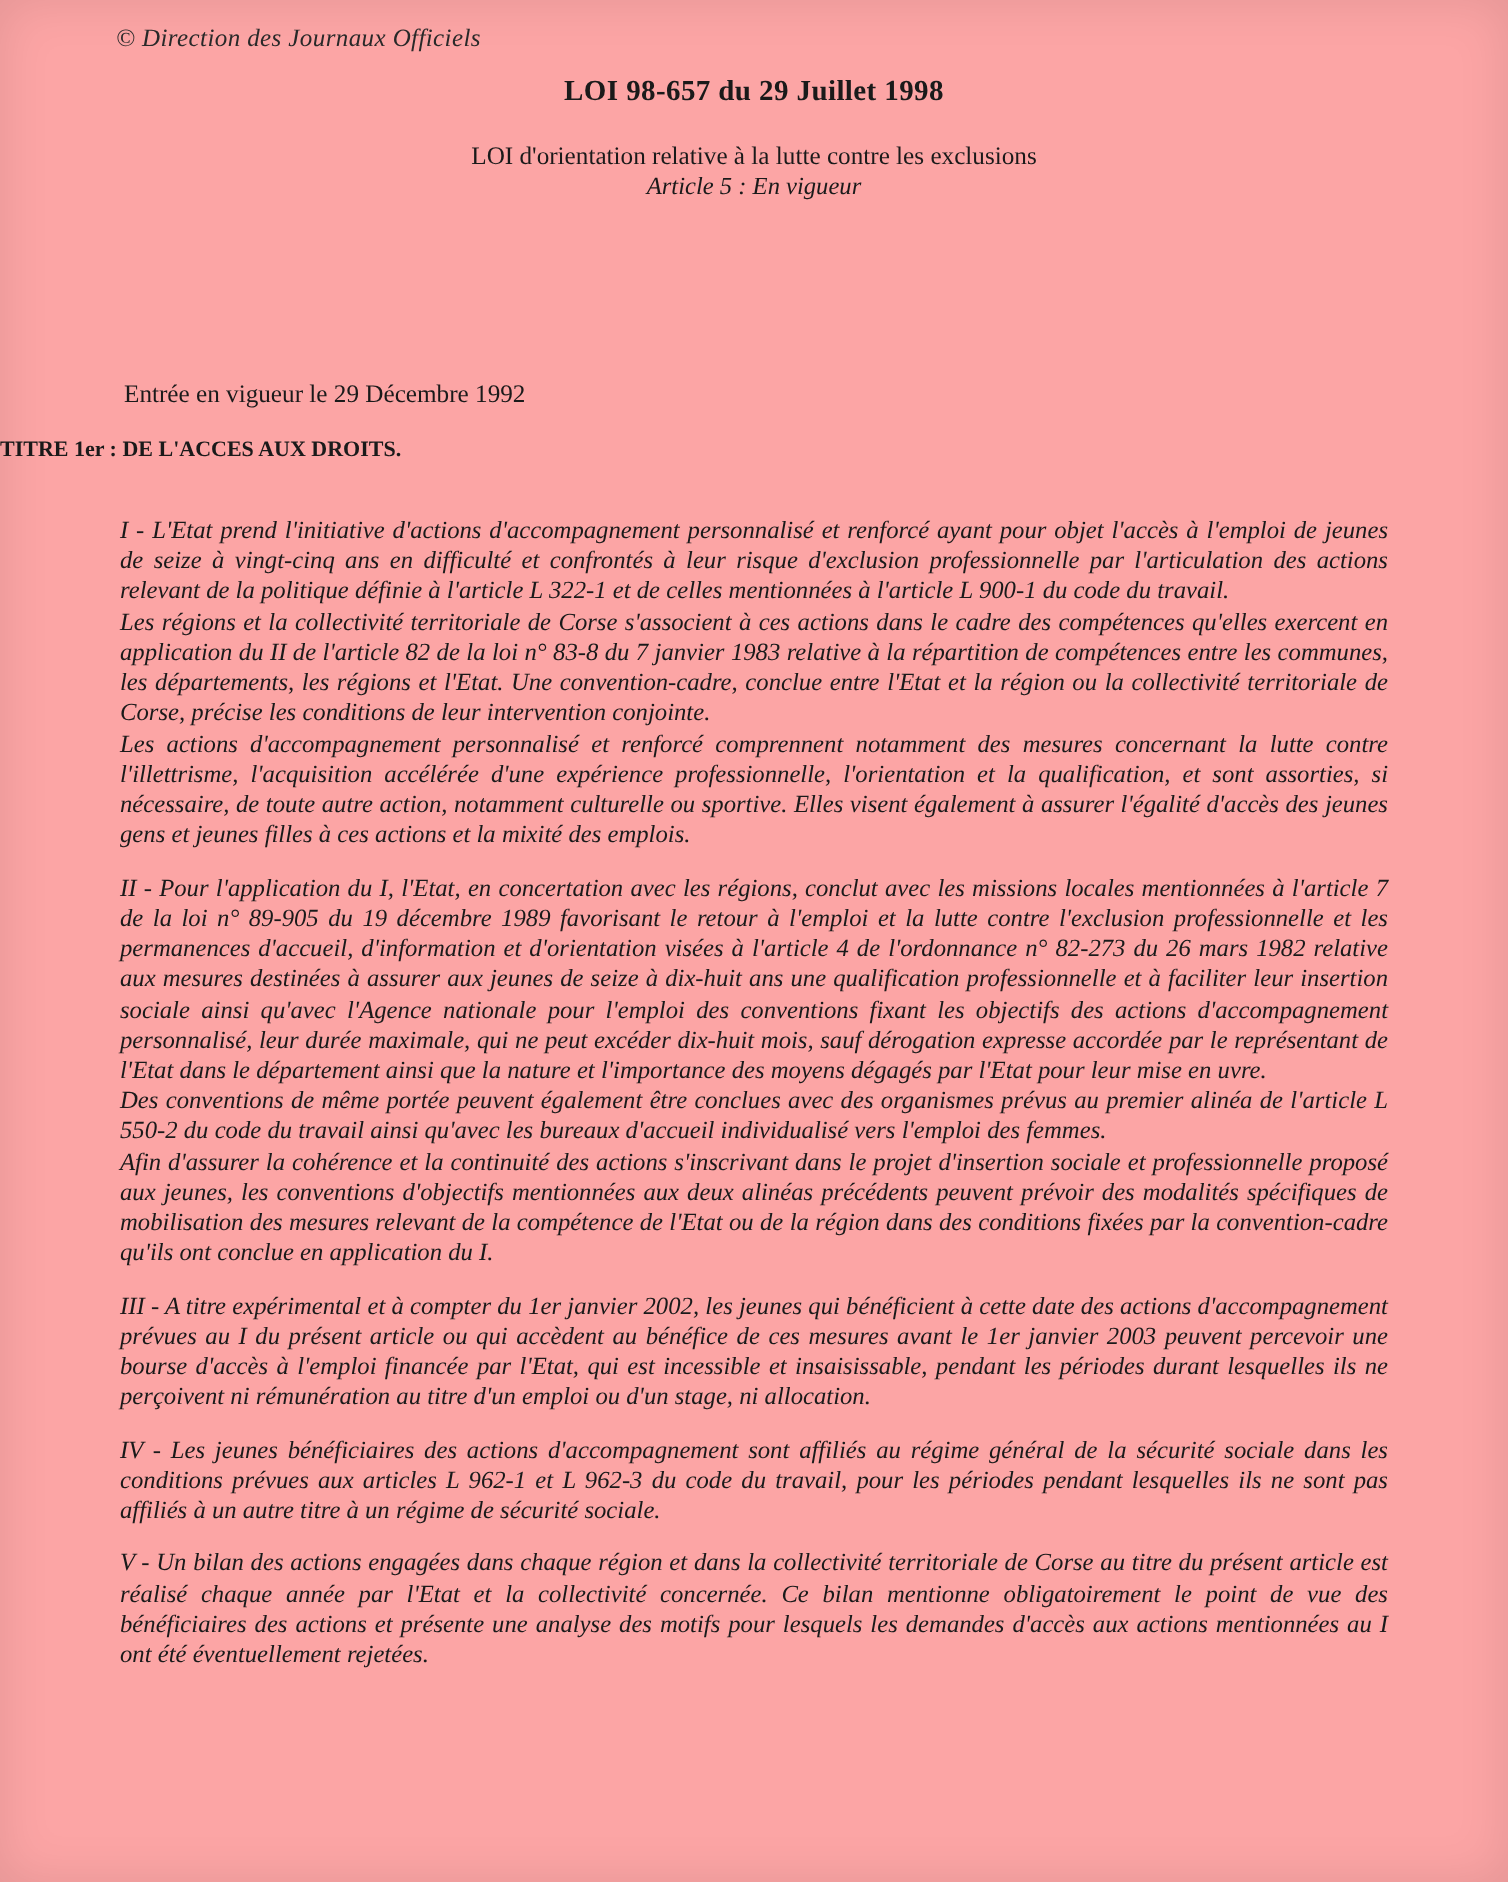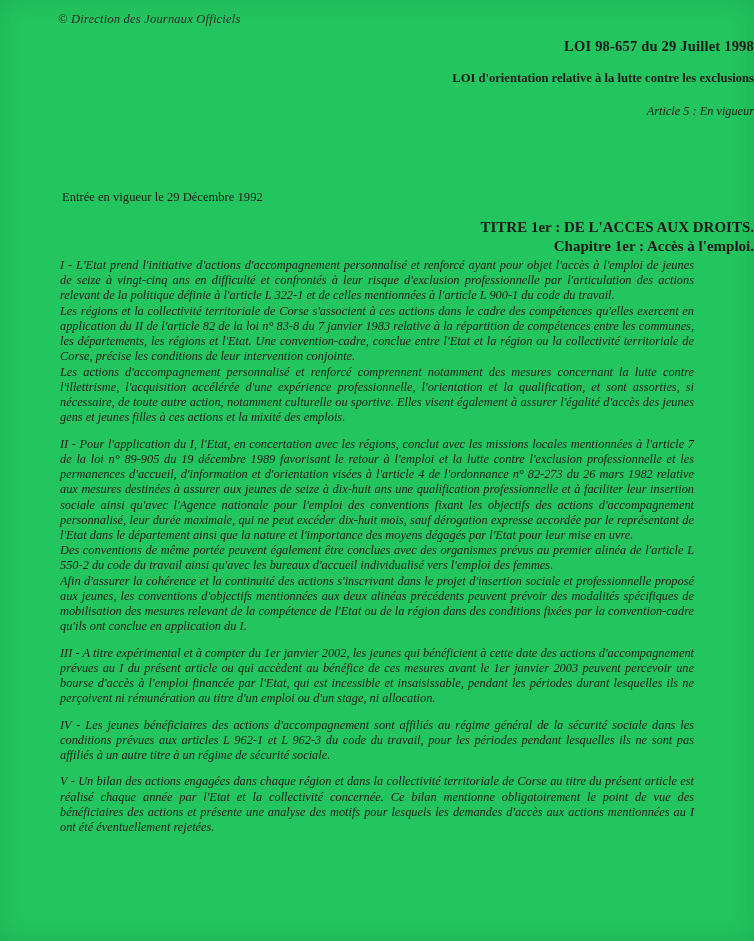--- a/index.html
+++ b/index.html
@@ -12,21 +12,21 @@
     height: 941px;
     font-family: "Liberation Serif", serif;
     color: #1a1a1a;
     position: relative;
     overflow: hidden;
   }
   .page {
     position: relative;
     width: 754px;
     height: 941px;
-    background: #22c55e;
+    background: #fca5a5;
     box-sizing: border-box;
   }
   
   .page::after {
     content: "";
     position: absolute;
     left: 0; top: 0; right: 0; bottom: 0;
     pointer-events: none;
     box-shadow: inset 0 0 26px rgba(0,0,0,0.10);
   }
@@ -37,55 +37,54 @@
     font-style: italic;
     font-size: 12.5px;
     color: #2a2a2a;
     letter-spacing: 0.2px;
   }
   .header-block {
     position: absolute;
     left: 0;
     top: 38px;
     width: 754px;
-    text-align: right;
+    text-align: center;
   }
   .law-title {
     font-weight: bold;
     font-size: 14.5px;
     letter-spacing: 0.2px;
     margin-bottom: 16px;
   }
   .law-subtitle {
-    font-weight: bold;
+    font-weight: normal;
     font-size: 12.6px;
-    margin-bottom: 18px;
   }
   .nor {
     font-size: 12.6px;
     margin-bottom: 18px;
   }
   .article-state {
     font-size: 12.3px;
     font-style: italic;
   }
   .entry-force {
     position: absolute;
     left: 62px;
     top: 190px;
     font-size: 12.6px;
   }
   .titles {
     position: absolute;
     left: 0;
     top: 218px;
     width: 754px;
-    text-align: right;
+    text-align: left;
     font-weight: bold;
-    font-size: 15px;
+    font-size: 11px;
     line-height: 1.28;
   }
   .body-text {
     position: absolute;
     left: 60px;
     top: 258px;
     width: 634px;
     font-size: 12.35px;
     line-height: 1.235;
     text-align: justify;
@@ -108,21 +107,20 @@
   <div class="header-block">
     <div class="law-title">LOI 98-657 du 29 Juillet 1998</div>
     <div class="law-subtitle">LOI d'orientation relative à la lutte contre les exclusions</div>
     <div class="article-state">Article 5 : En vigueur</div>
   </div>
 
   <div class="entry-force">Entrée en vigueur le 29 Décembre 1992</div>
 
   <div class="titles">
     <div>TITRE 1er : DE L'ACCES AUX DROITS.</div>
-    <div>Chapitre 1er : Accès à l'emploi.</div>
   </div>
 
   <div class="body-text">
     <p>I - L'Etat prend l'initiative d'actions d'accompagnement personnalisé et renforcé ayant pour objet l'accès à l'emploi de jeunes de seize à vingt-cinq ans en difficulté et confrontés à leur risque d'exclusion professionnelle par l'articulation des actions relevant de la politique définie à l'article L 322-1 et de celles mentionnées à l'article L 900-1 du code du travail.</p>
     <p>Les régions et la collectivité territoriale de Corse s'associent à ces actions dans le cadre des compétences qu'elles exercent en application du II de l'article 82 de la loi n° 83-8 du 7 janvier 1983 relative à la répartition de compétences entre les communes, les départements, les régions et l'Etat. Une convention-cadre, conclue entre l'Etat et la région ou la collectivité territoriale de Corse, précise les conditions de leur intervention conjointe.</p>
     <p>Les actions d'accompagnement personnalisé et renforcé comprennent notamment des mesures concernant la lutte contre l'illettrisme, l'acquisition accélérée d'une expérience professionnelle, l'orientation et la qualification, et sont assorties, si nécessaire, de toute autre action, notamment culturelle ou sportive. Elles visent également à assurer l'égalité d'accès des jeunes gens et jeunes filles à ces actions et la mixité des emplois.</p>
     <div class="gap"></div>
     <p>II - Pour l'application du I, l'Etat, en concertation avec les régions, conclut avec les missions locales mentionnées à l'article 7 de la loi n° 89-905 du 19 décembre 1989 favorisant le retour à l'emploi et la lutte contre l'exclusion professionnelle et les permanences d'accueil, d'information et d'orientation visées à l'article 4 de l'ordonnance n° 82-273 du 26 mars 1982 relative aux mesures destinées à assurer aux jeunes de seize à dix-huit ans une qualification professionnelle et à faciliter leur insertion sociale ainsi qu'avec l'Agence nationale pour l'emploi des conventions fixant les objectifs des actions d'accompagnement personnalisé, leur durée maximale, qui ne peut excéder dix-huit mois, sauf dérogation expresse accordée par le représentant de l'Etat dans le département ainsi que la nature et l'importance des moyens dégagés par l'Etat pour leur mise en uvre.</p>
     <p>Des conventions de même portée peuvent également être conclues avec des organismes prévus au premier alinéa de l'article L 550-2 du code du travail ainsi qu'avec les bureaux d'accueil individualisé vers l'emploi des femmes.</p>
     <p>Afin d'assurer la cohérence et la continuité des actions s'inscrivant dans le projet d'insertion sociale et professionnelle proposé aux jeunes, les conventions d'objectifs mentionnées aux deux alinéas précédents peuvent prévoir des modalités spécifiques de mobilisation des mesures relevant de la compétence de l'Etat ou de la région dans des conditions fixées par la convention-cadre qu'ils ont conclue en application du I.</p>

